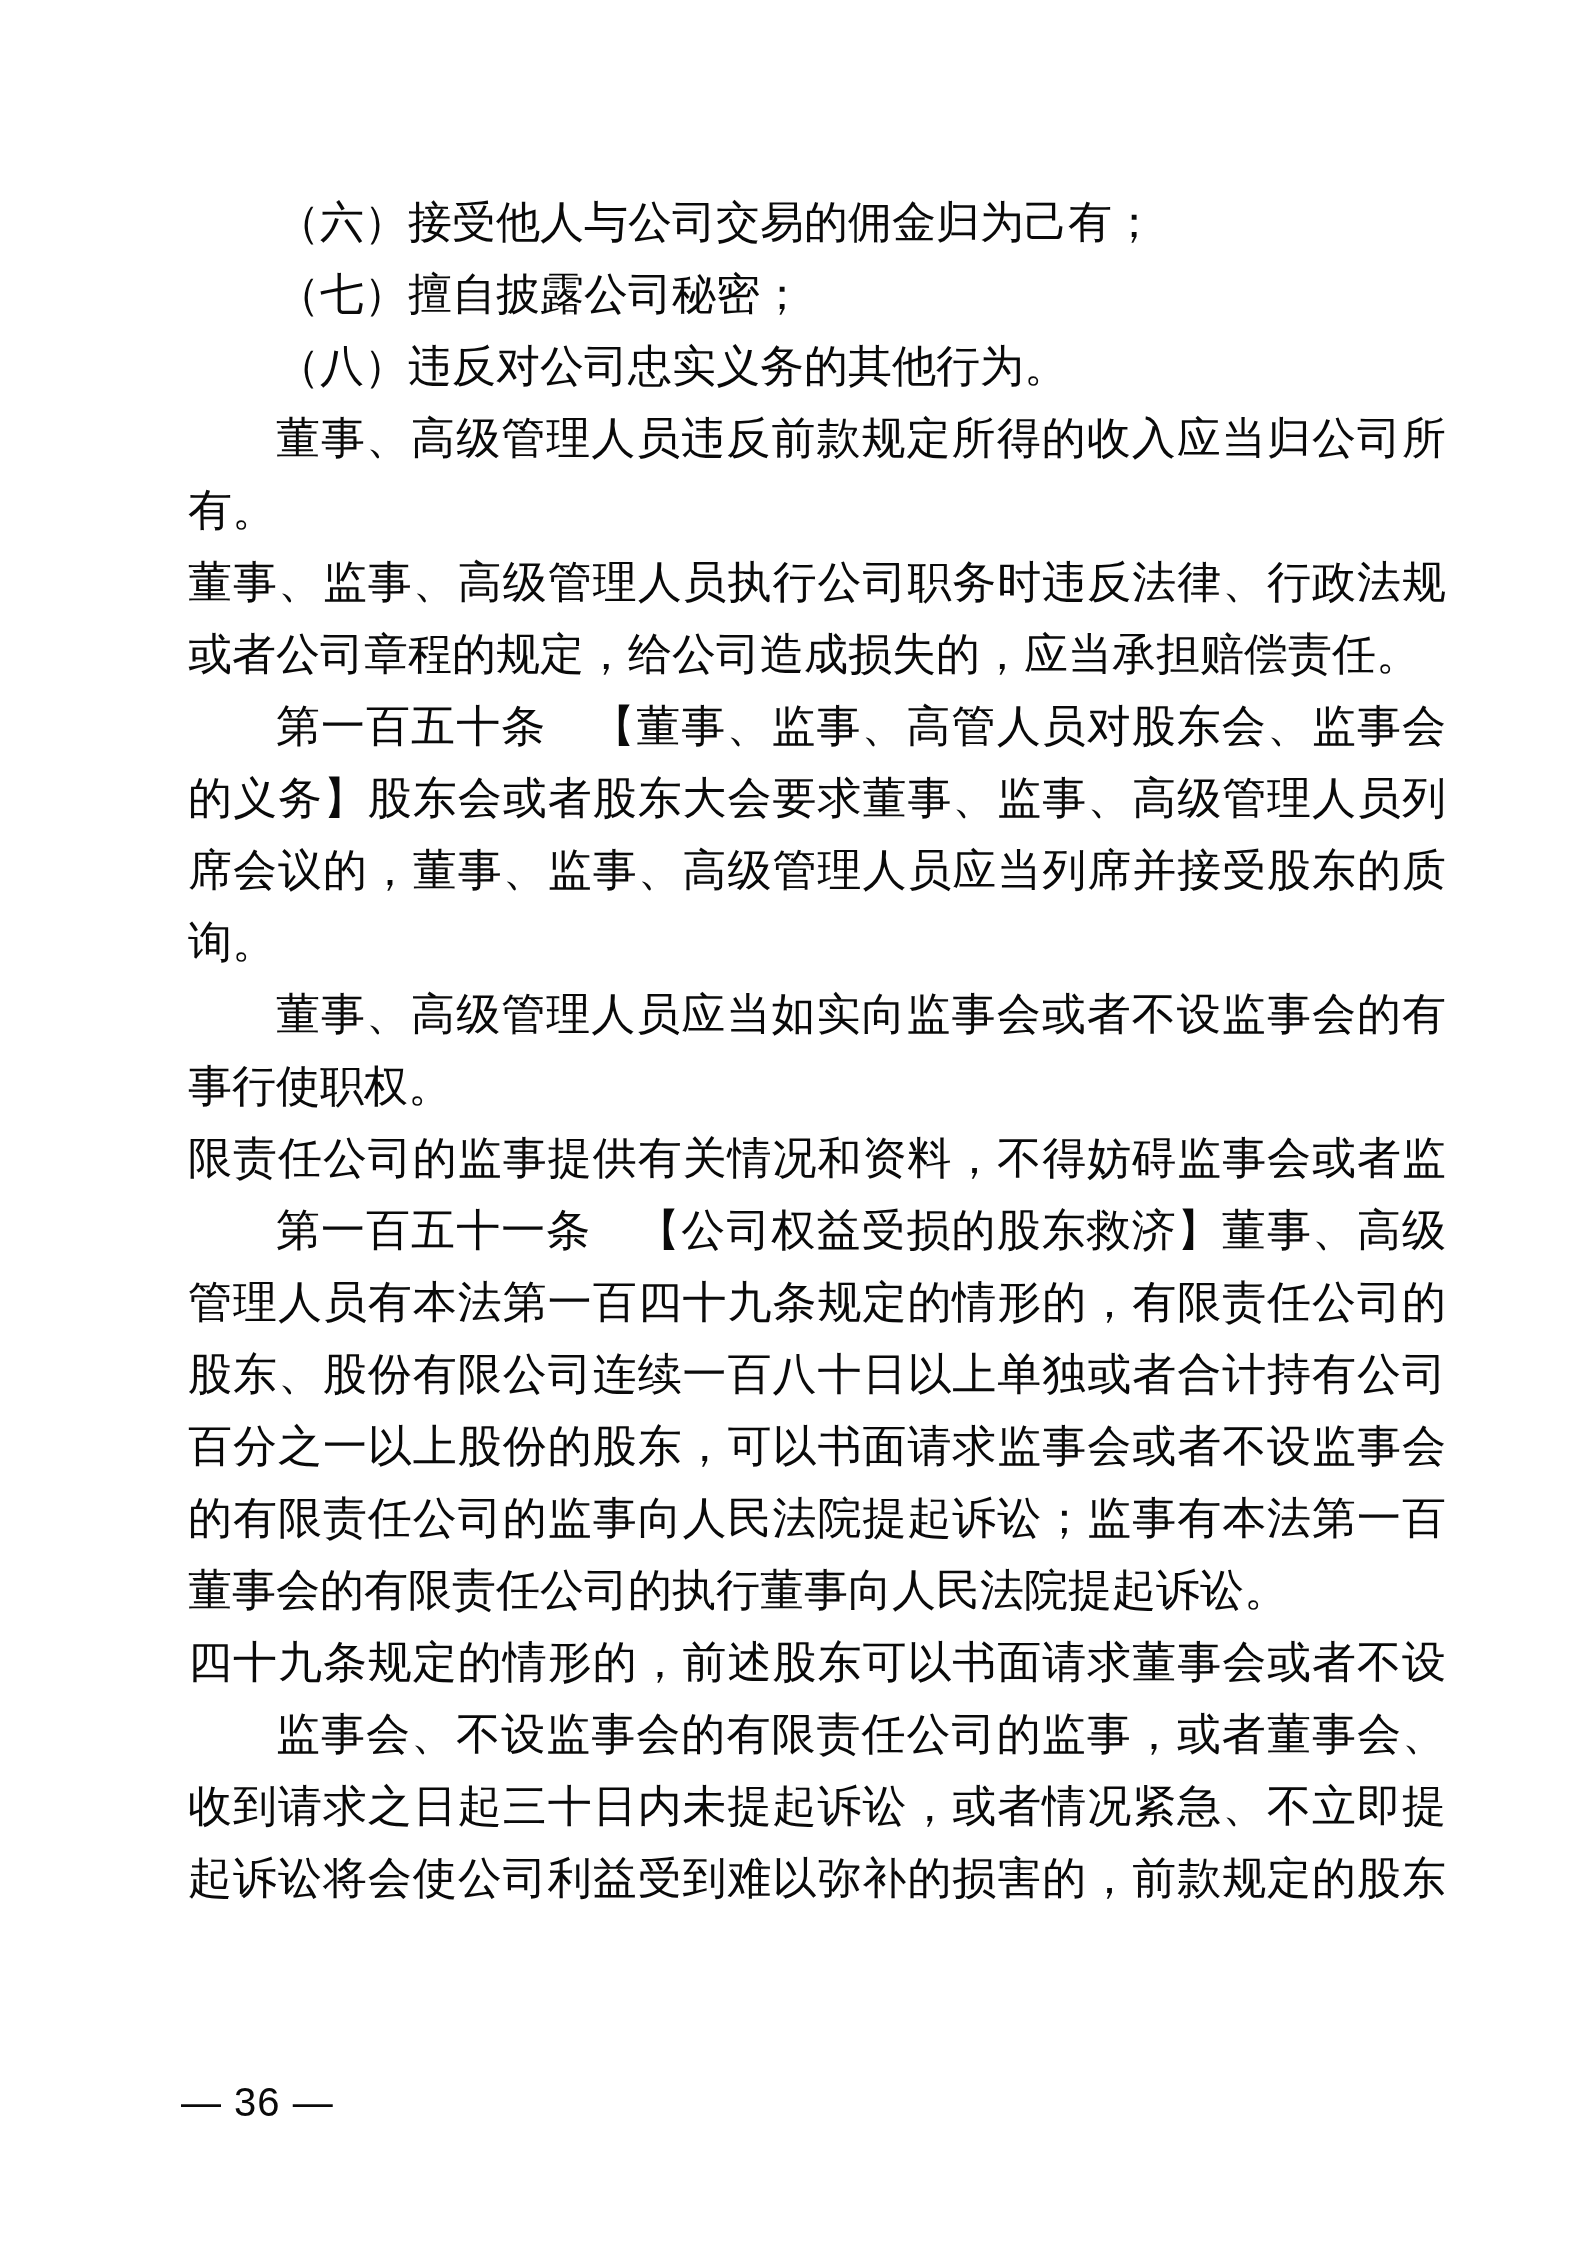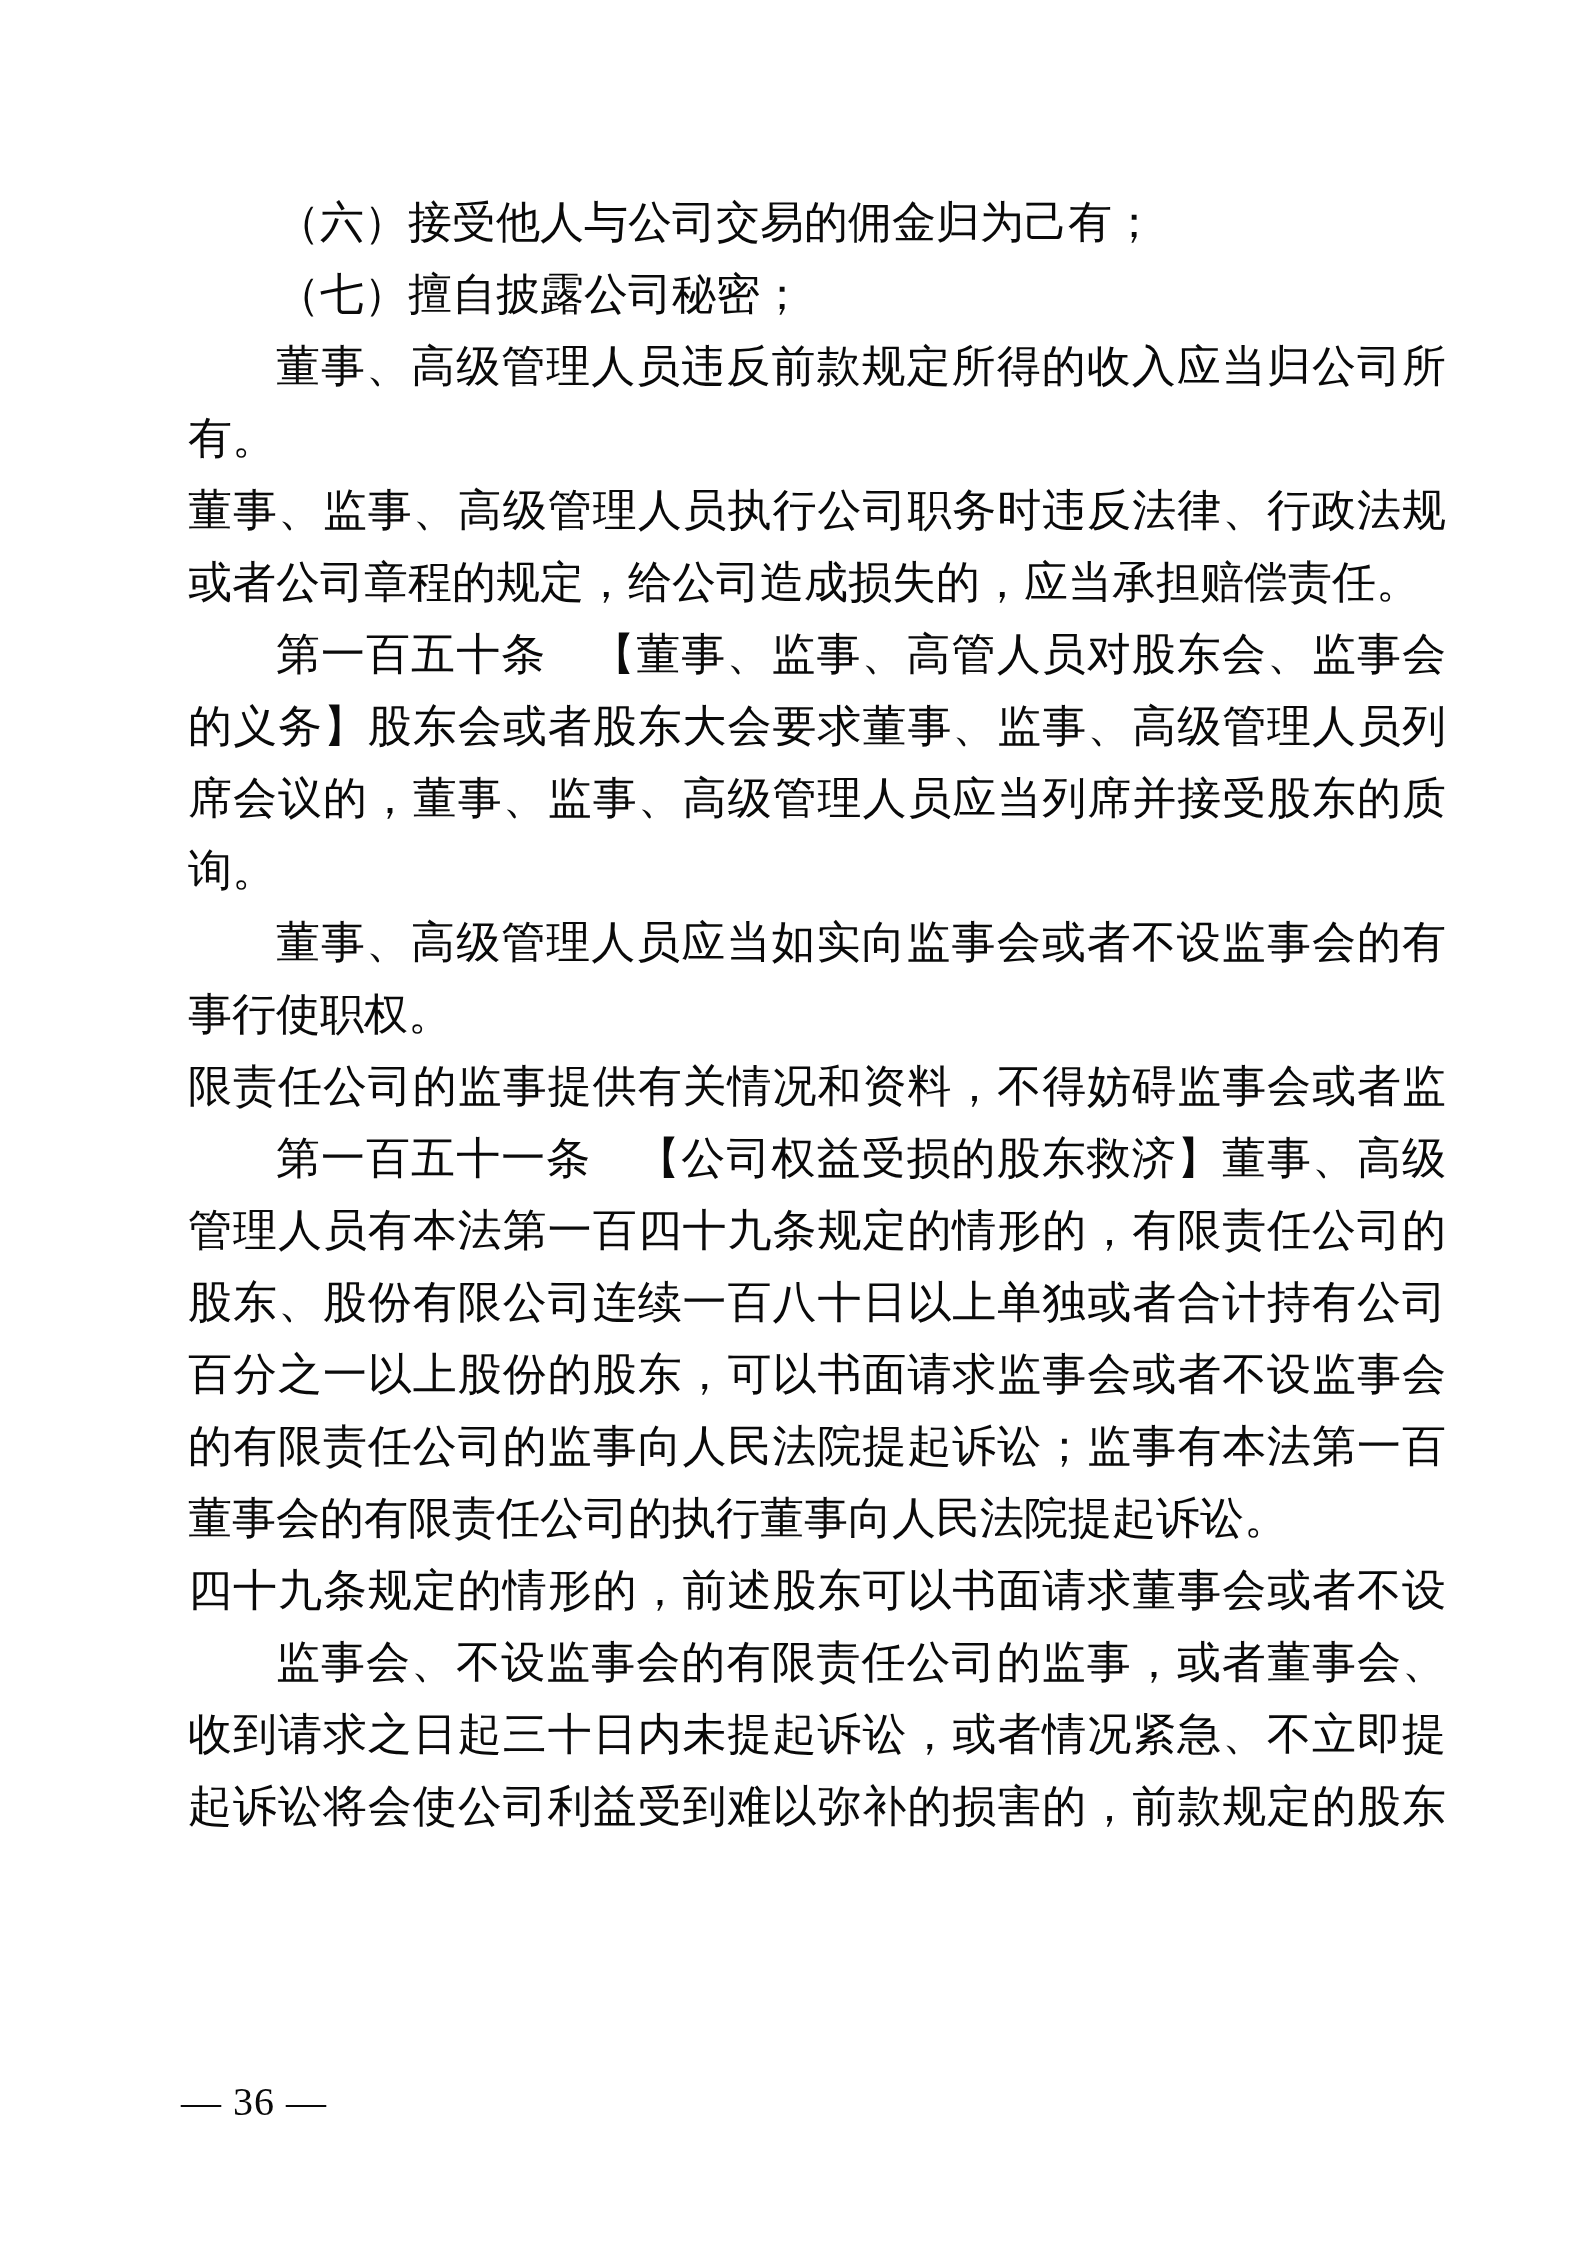--- a/index.html
+++ b/index.html
@@ -39,32 +39,33 @@
     text-justify: inter-character;
   }
   .page-number {
     position: absolute;
     left: 181px;
     top: 2078px;
     height: 48px;
     line-height: 48px;
     font-size: 40px;
     letter-spacing: 1px;
-    font-family: Liberation Serif, serif;
+    font-family: Liberation Sans, sans-serif;
     color: #0a0a0a;
     white-space: pre;
   }
 </style>
 </head>
 <body>
 
 <div class="page">
   <div class="doc-body" id="doc-body">
       <div class="line indent">（六）接受他人与公司交易的佣金归为己有；</div>
       <div class="line indent">（七）擅自披露公司秘密；</div>
+      <div class="line indent">（八）违反对公司忠实义务的其他行为。</div>
       <div class="line indent justify">董事、高级管理人员违反前款规定所得的收入应当归公司所</div>
       <div class="line">有。</div>
       <div class="line justify">董事、监事、高级管理人员执行公司职务时违反法律、行政法规</div>
       <div class="line">或者公司章程的规定，给公司造成损失的，应当承担赔偿责任。</div>
       <div class="line indent justify">第一百五十条　【董事、监事、高管人员对股东会、监事会</div>
       <div class="line justify">的义务】股东会或者股东大会要求董事、监事、高级管理人员列</div>
       <div class="line justify">席会议的，董事、监事、高级管理人员应当列席并接受股东的质</div>
       <div class="line">询。</div>
       <div class="line indent justify">董事、高级管理人员应当如实向监事会或者不设监事会的有</div>
       <div class="line">事行使职权。</div>

